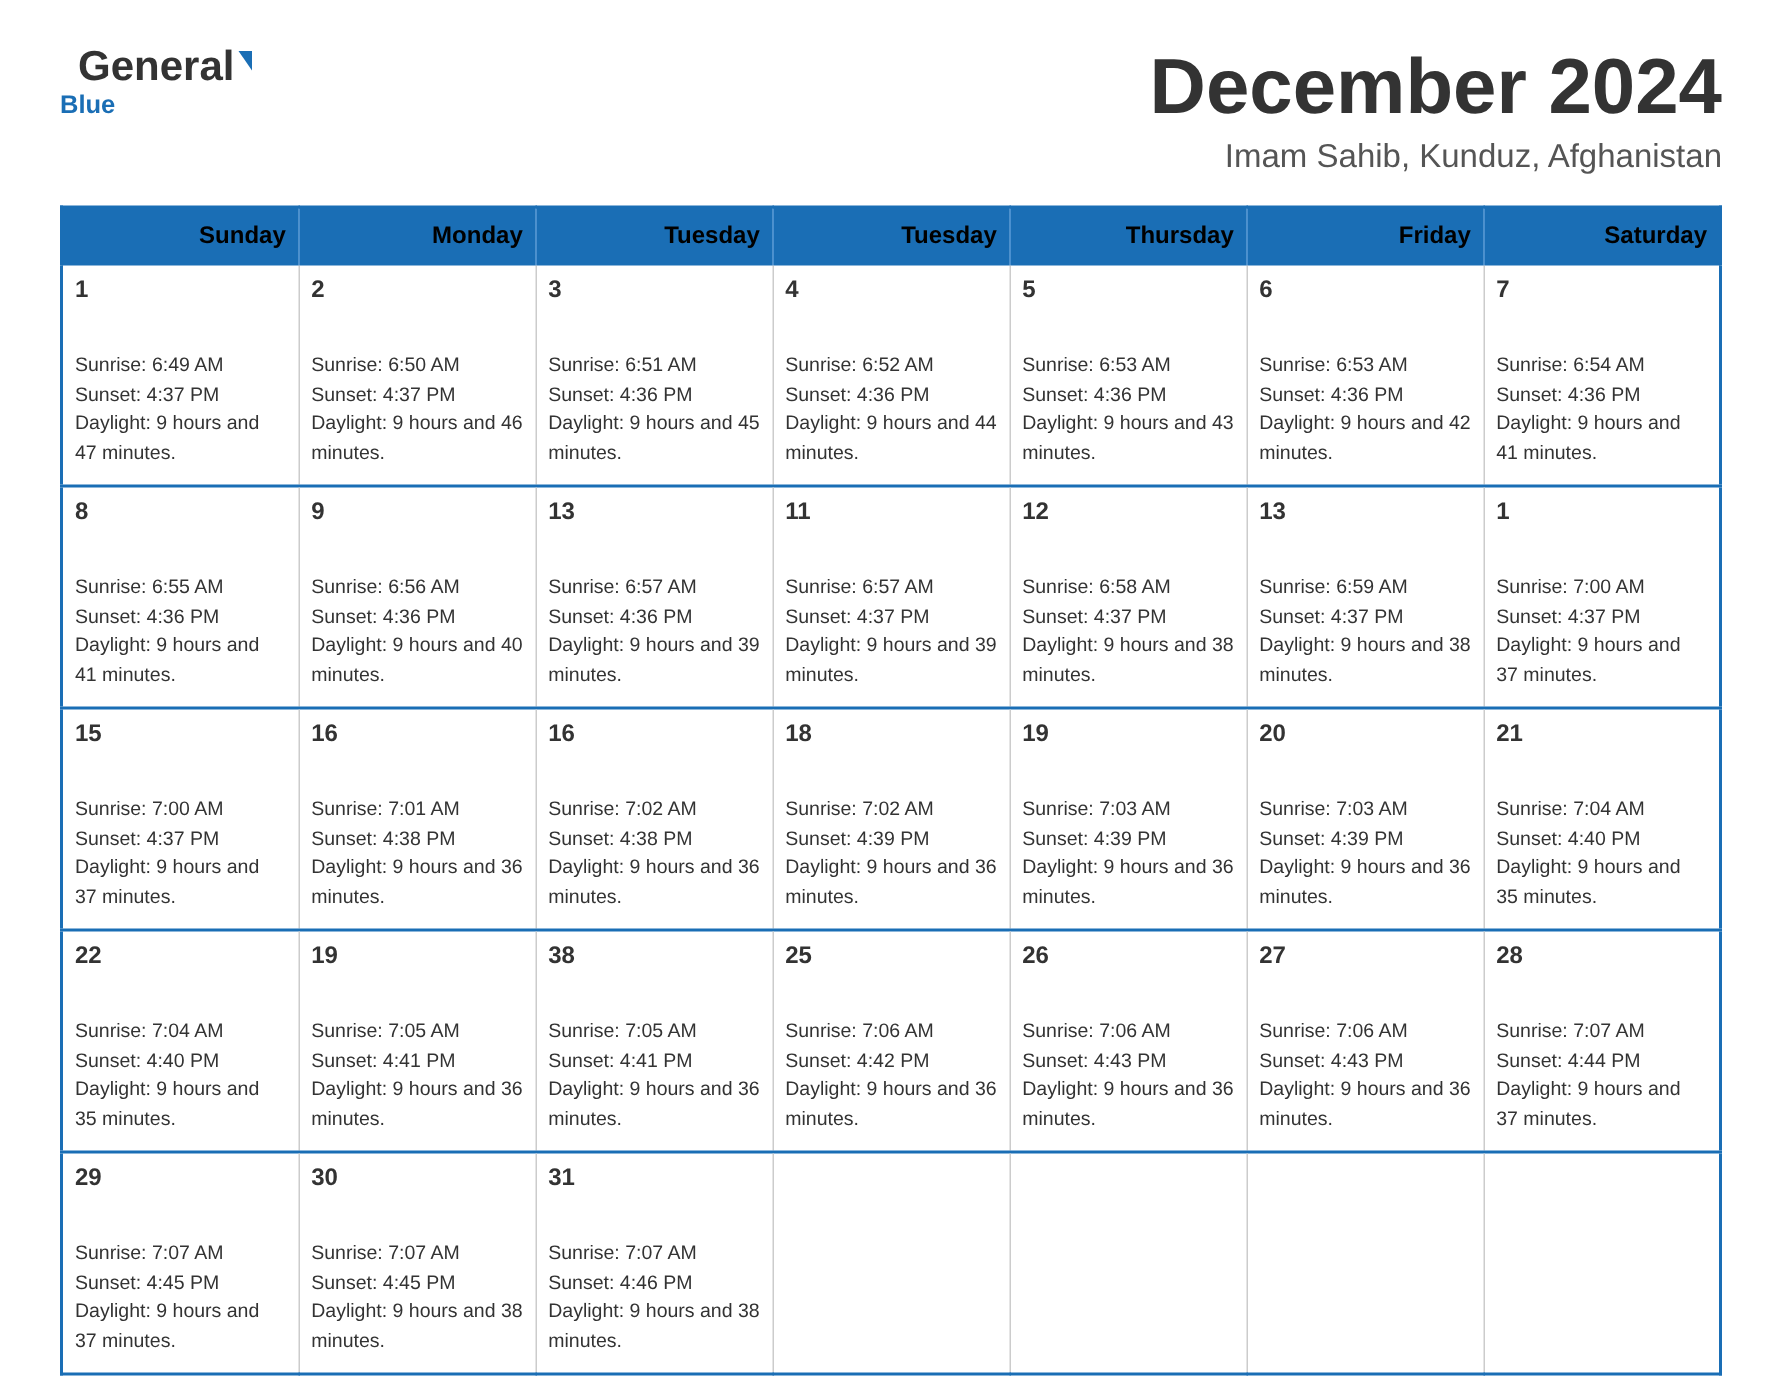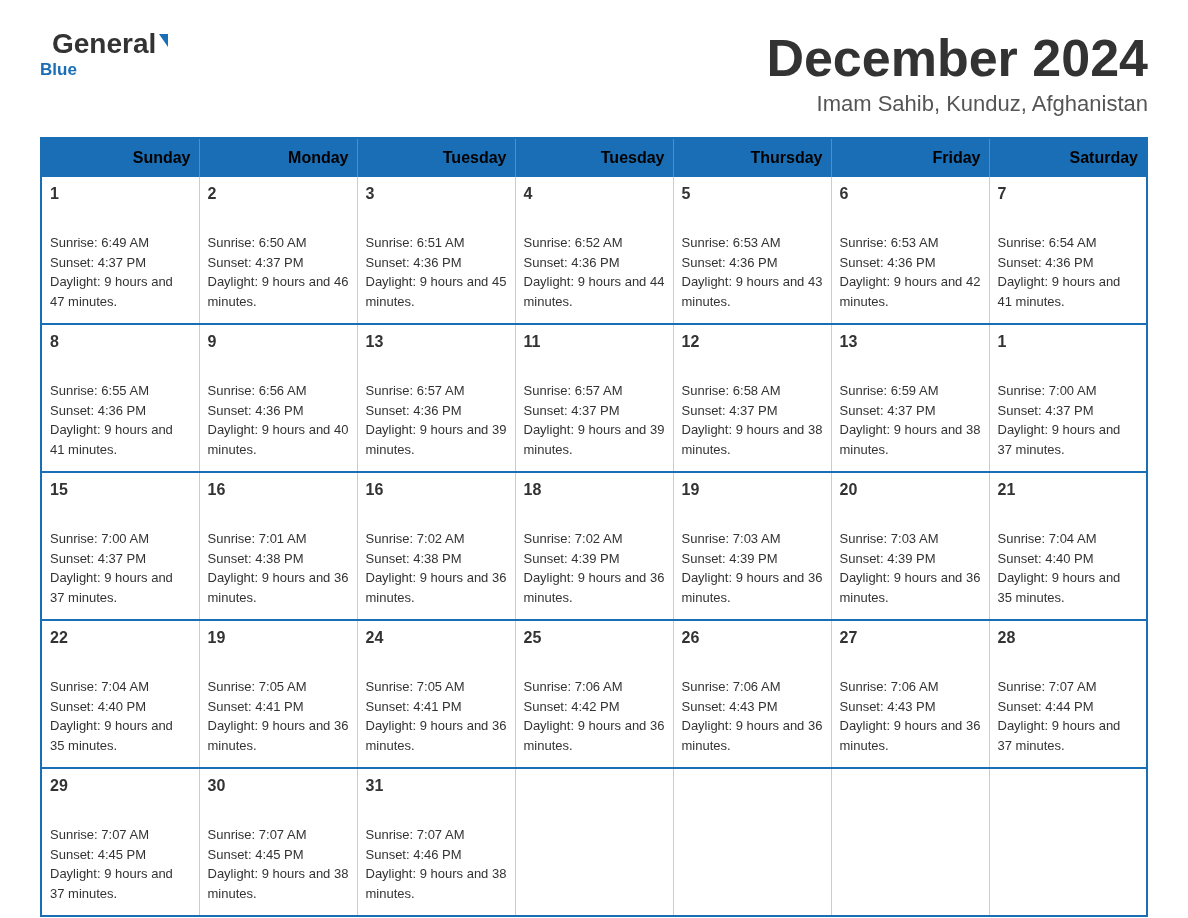--- a/index.html
+++ b/index.html
@@ -312,21 +312,21 @@
         </td>
         <td>
           <span class="day-num">19</span>
           <div class="day-info">
             Sunrise: 7:05 AM<br>
             Sunset: 4:41 PM<br>
             Daylight: 9 hours and 36 minutes.
           </div>
         </td>
         <td>
-          <span class="day-num">24</span>
+          <span class="day-num">38</span>
           <div class="day-info">
             Sunrise: 7:05 AM<br>
             Sunset: 4:41 PM<br>
             Daylight: 9 hours and 36 minutes.
           </div>
         </td>
         <td>
           <span class="day-num">25</span>
           <div class="day-info">
             Sunrise: 7:06 AM<br>

